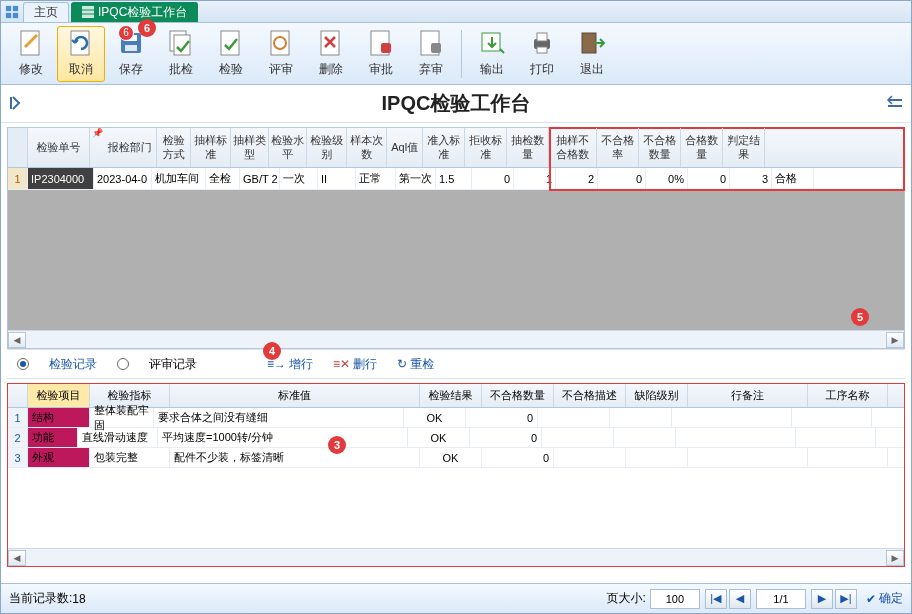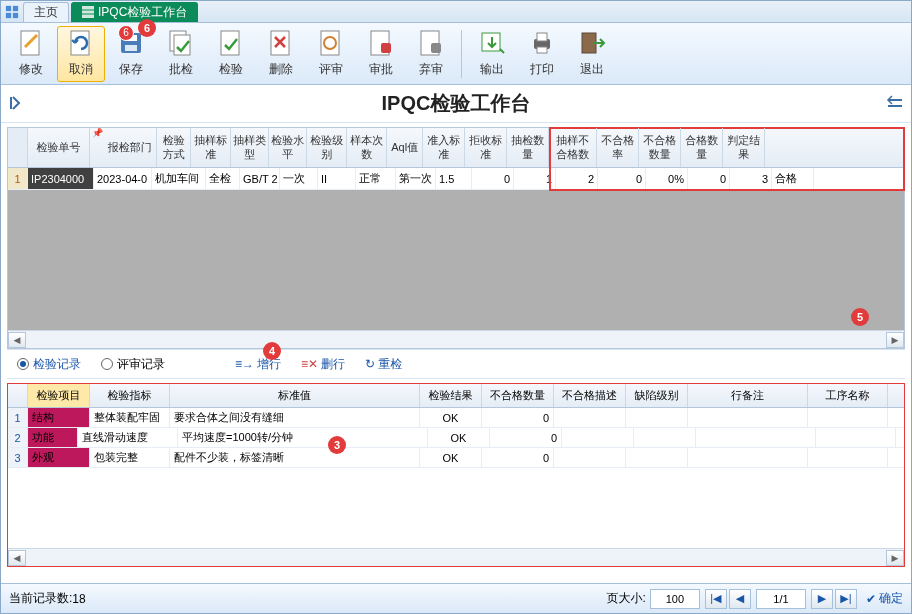--- a/index.html
+++ b/index.html
@@ -32,21 +32,21 @@
   .grow { display: flex; height: 22px; border-bottom: 1px solid #e6edf5; }
   .grow .gc { border-right: 1px solid #e6edf5; display: flex; align-items: center; padding: 0 3px; font-size: 11px; overflow: hidden; white-space: nowrap; }
   .grow .rownum { width: 20px; background: #f0e8c8; color: #b35900; justify-content: center; font-size: 11px; }
   .grow .selcell { background: #404040; color: #fff; }
   .emptyarea { height: 140px; background: #b0b0b0; }
   .hscroll { height: 18px; background: #eef3f9; border-top: 1px solid #cbd8e6; display: flex; align-items: center; }
   .hscroll .sbtn { width: 18px; height: 16px; background: linear-gradient(#fff,#e0e8f0); border: 1px solid #b5c8db; display: flex; align-items: center; justify-content: center; font-size: 9px; color: #666; }
   .hscroll .track { flex: 1; height: 16px; background: #eef3f9; }
   
   .subbar { height: 30px; border-top: 1px solid #d8e4f0; border-bottom: 1px solid #d8e4f0; display: flex; align-items: center; padding: 0 10px; gap: 20px; position: relative; margin: 0 6px; }
-  .radio { display: flex; align-items: center; gap: 4px; font-size: 12px; }
+  .radio { display: flex; align-items: center; gap: 20px; font-size: 12px; }
   .radio .dot { width: 12px; height: 12px; border-radius: 50%; border: 1px solid #666; display: flex; align-items: center; justify-content: center; }
   .radio .dot.on::after { content:''; width: 6px; height: 6px; border-radius: 50%; background: #1a56a8; }
   .linkbtn { color: #1a56a8; font-size: 12px; display: flex; align-items: center; gap: 3px; }
   
   .dgrid { border: 1px solid #e23b3b; margin: 4px 6px 0 6px; position: relative; }
   .dhead { display: flex; background: linear-gradient(#f5f8fc,#e4ecf5); height: 24px; border-bottom: 1px solid #b5c8db; }
   .dhead .dh { border-right: 1px solid #cbd8e6; display: flex; align-items: center; justify-content: center; font-size: 11px; }
   .dhead .rownumh { width: 20px; }
   .dh.hl { background: #ffe9a8; }
   .drow { display: flex; height: 20px; border-bottom: 1px solid #e6edf5; }
@@ -122,30 +122,30 @@
   <div class="tbtn">
       <svg class="ico" viewBox="0 0 28 28">
         <rect x="4" y="2" width="18" height="24" fill="#fff" stroke="#888"></rect>
         <path d="M8 16 L12 20 L20 10" stroke="#3a9a3a" stroke-width="2.5" fill="none"></path>
       </svg>
       <span>检验</span>
     </div>
   <div class="tbtn">
       <svg class="ico" viewBox="0 0 28 28">
         <rect x="4" y="2" width="18" height="24" fill="#fff" stroke="#888"></rect>
+        <circle cx="13" cy="14" r="6" fill="none" stroke="#d08030" stroke-width="2"></circle>
+      </svg>
+      <span>评审</span>
+    </div>
+  <div class="tbtn">
+      <svg class="ico" viewBox="0 0 28 28">
+        <rect x="4" y="2" width="18" height="24" fill="#fff" stroke="#888"></rect>
         <path d="M8 8 L18 18 M18 8 L8 18" stroke="#d04040" stroke-width="2.5"></path>
       </svg>
       <span>删除</span>
-    </div>
-  <div class="tbtn">
-      <svg class="ico" viewBox="0 0 28 28">
-        <rect x="4" y="2" width="18" height="24" fill="#fff" stroke="#888"></rect>
-        <circle cx="13" cy="14" r="6" fill="none" stroke="#d08030" stroke-width="2"></circle>
-      </svg>
-      <span>评审</span>
     </div>
   <div class="tbtn">
       <svg class="ico" viewBox="0 0 28 28">
         <rect x="4" y="2" width="18" height="24" fill="#fff" stroke="#888"></rect>
         <rect x="14" y="14" width="10" height="10" fill="#d04040" rx="2"></rect>
       </svg>
       <span>审批</span>
     </div>
   <div class="tbtn">
       <svg class="ico" viewBox="0 0 28 28">
@@ -281,33 +281,33 @@
     <div class="dh" style="width:72px">不合格数量</div>
     <div class="dh" style="width:72px">不合格描述</div>
     <div class="dh" style="width:62px">缺陷级别</div>
     <div class="dh" style="width:120px">行备注</div>
     <div class="dh" style="width:80px">工序名称</div>
   </div>
   <div id="drows">
       <div class="drow">
         <div class="dc rownum">1</div>
   <div class="dc hl" style="width:62px">结构</div>
-  <div class="dc" style="width:80px">整体装配牢固</div>
+  <div class="dc" style="width:64px">整体装配牢固</div>
   <div class="dc" style="width:250px">要求合体之间没有缝细</div>
   <div class="dc" style="width:62px;justify-content:center">OK</div>
   <div class="dc" style="width:72px;justify-content:flex-end">0</div>
   <div class="dc" style="width:72px"></div>
   <div class="dc" style="width:62px"></div>
   <div class="dc" style="width:120px"></div>
   <div class="dc" style="width:80px"></div>
       </div>
       <div class="drow">
         <div class="dc rownum">2</div>
   <div class="dc hl" style="width:50px">功能</div>
-  <div class="dc" style="width:100px">直线滑动速度</div>
+  <div class="dc" style="width:80px">直线滑动速度</div>
   <div class="dc" style="width:250px">平均速度=1000转/分钟</div>
   <div class="dc" style="width:62px;justify-content:center">OK</div>
   <div class="dc" style="width:72px;justify-content:flex-end">0</div>
   <div class="dc" style="width:72px"></div>
   <div class="dc" style="width:62px"></div>
   <div class="dc" style="width:120px"></div>
   <div class="dc" style="width:80px"></div>
       </div>
       <div class="drow">
         <div class="dc rownum">3</div>

